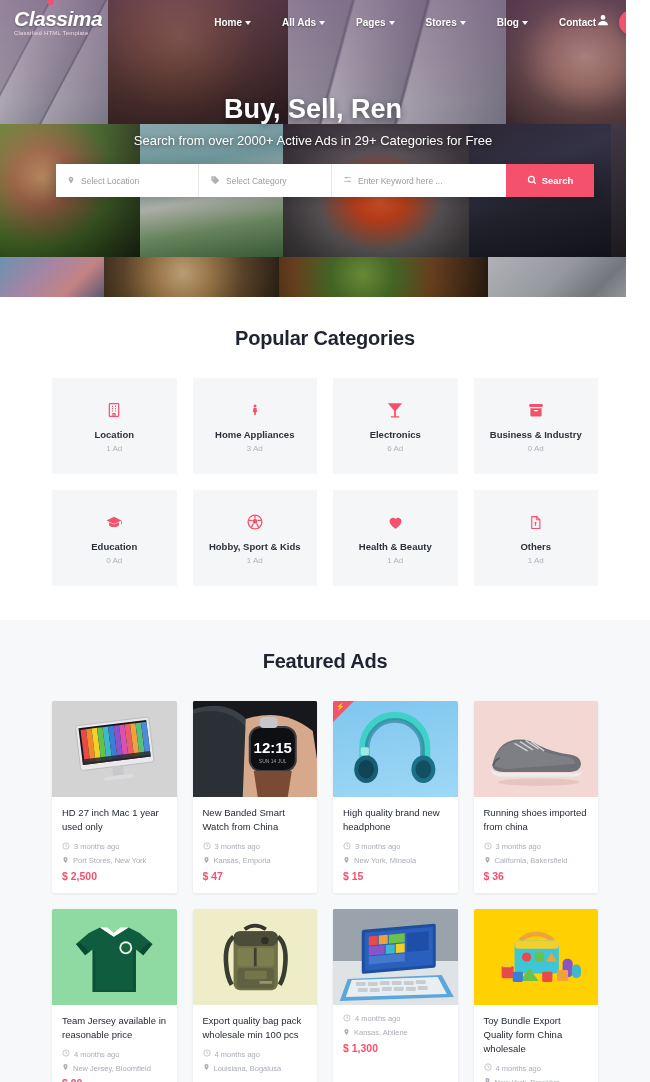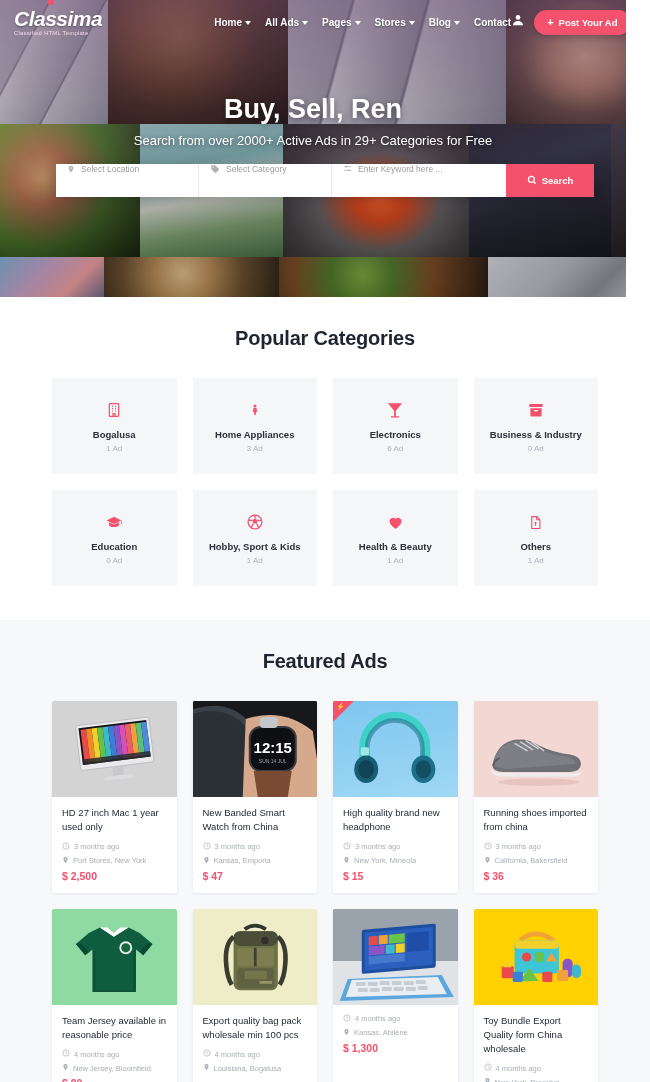--- a/index.html
+++ b/index.html
@@ -118,21 +118,21 @@
   }
   .logo-sub {
     font-size: 6px; color: #f0d8e4; letter-spacing: .2px;
     margin-top: 1px; white-space: nowrap;
   }
   .nav {
     flex: 1;
     display: flex;
     align-items: flex-end;
     justify-content: center;
-    gap: 14px;
+    gap: 31px;
     margin-left: 112px;
   }
   .nav-item {
     display: flex; align-items: center; gap: 3px;
     font-size: 10px; color: #ffffff; font-weight: 600;
     text-shadow: 0 1px 2px rgba(0,0,0,.4);
     cursor: pointer; white-space: nowrap;
   }
   .caret {
     width: 0; height: 0;
@@ -173,21 +173,21 @@
   .searchbar {
     position: absolute;
     top: 164px; left: 56px;
     width: 538px; height: 33px;
     background: #ffffff;
     display: flex;
     z-index: 7;
     box-shadow: 0 2px 10px rgba(0,0,0,.15);
   }
   .sfield {
-    display: flex; gap: 6px;
+    display: flex; align-items: center; gap: 6px;
     padding: 0 11px;
     border-right: 1px solid #e8e8e8;
     font-size: 8.5px; color: #9b9b9b;
     cursor: pointer;
   }
   .sfield.loc { width: 143px; }
   .sfield.cat { width: 133px; }
   .sfield.kw  { flex: 1; border-right: none; }
   .sfield svg { flex: 0 0 auto; color: #b0b0b0; }
   .search-btn {
@@ -430,21 +430,21 @@
   <div class="sec-title">Popular Categories</div>
   <div class="grid">
 
     <div class="cat-card">
       <div class="cat-ic">
         <svg width="16" height="20" viewBox="0 0 24 24" fill="none" stroke="currentColor" stroke-width="1.8">
             <rect x="5" y="2.5" width="14" height="19" rx="1"></rect>
             <path d="M9 6.5h1.5M13.5 6.5H15M9 10h1.5M13.5 10H15M9 13.5h1.5M13.5 13.5H15M10.5 21.5v-4h3v4"></path>
           </svg>
       </div>
-      <div class="cat-name">Bogalusa</div>
+      <div class="cat-name">Location</div>
       <div class="cat-count">1 Ad</div>
     </div>
 
     <div class="cat-card">
       <div class="cat-ic">
         <svg width="12" height="20" viewBox="0 0 24 24" fill="currentColor">
             <circle cx="12" cy="4" r="3"></circle>
             <path d="M9 8h6l1.4 8H14l-.6 6h-2.8L10 16H7.6z"></path>
           </svg>
       </div>

